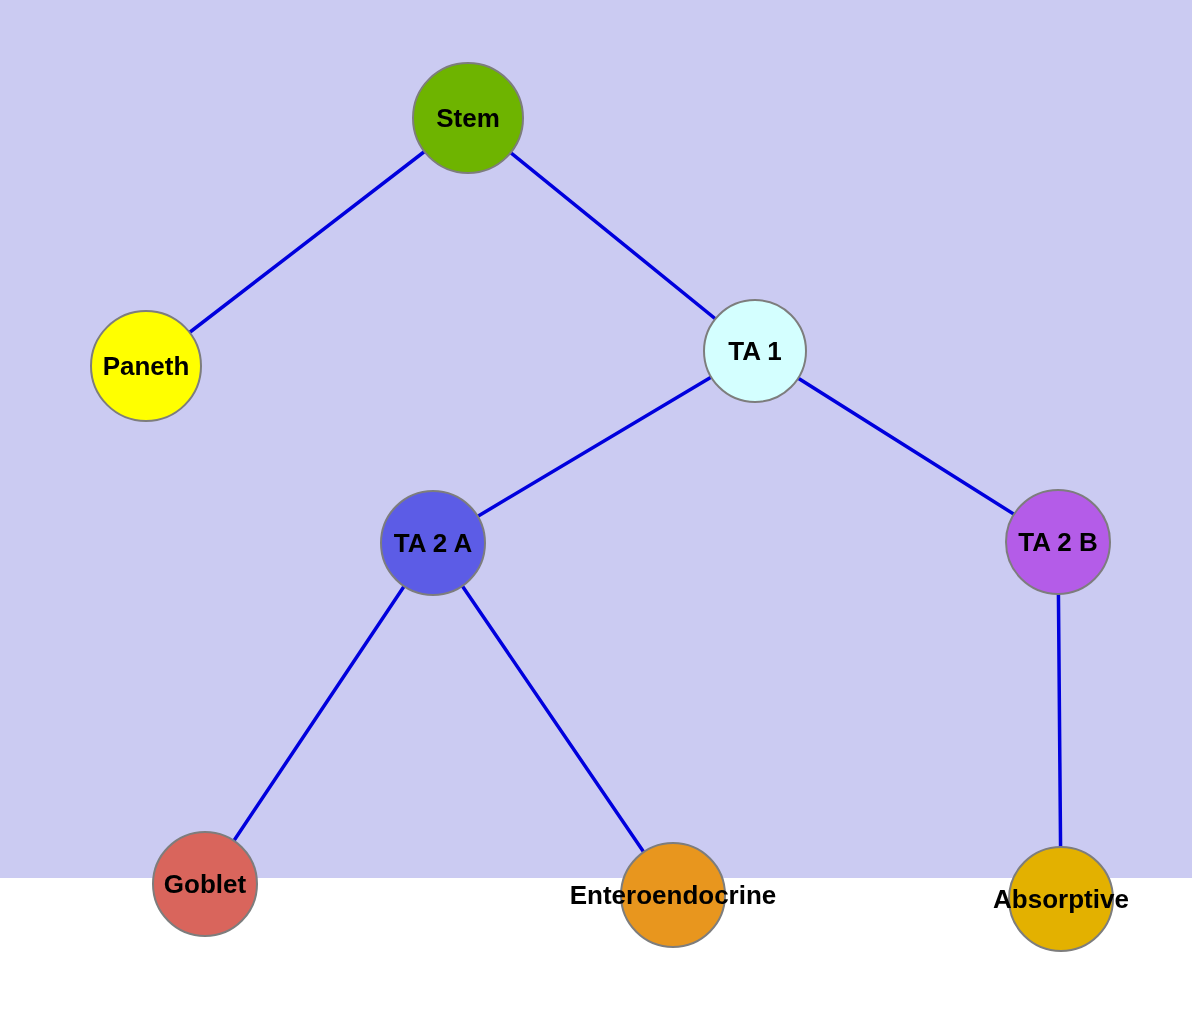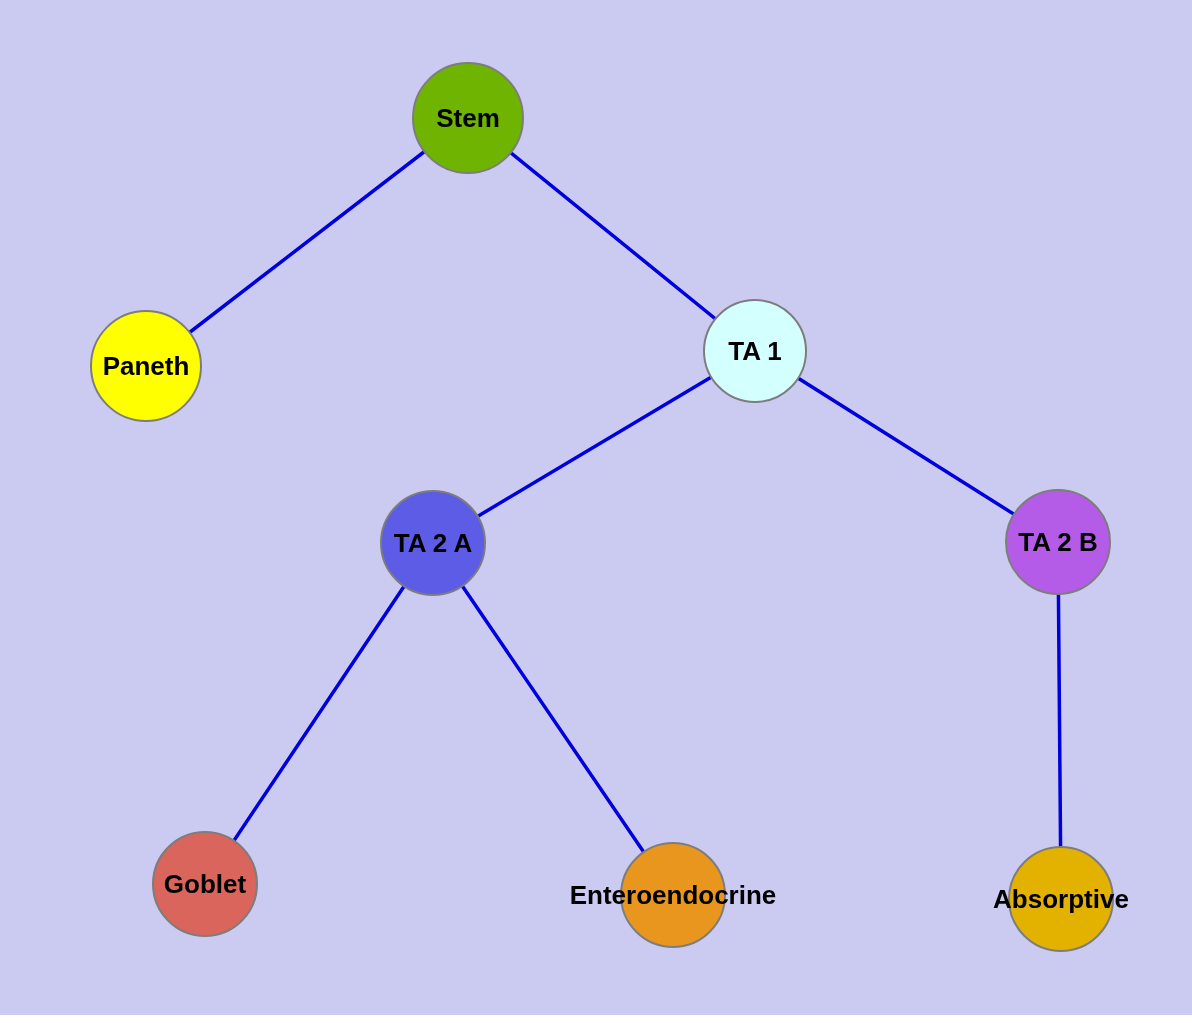--- a/index.html
+++ b/index.html
@@ -6,21 +6,21 @@
     margin: 0;
     padding: 0;
     background: #ffffff;
     width: 1192px;
     height: 1023px;
     overflow: hidden;
   }
   .canvas {
     position: relative;
     width: 1192px;
-    height: 1015px;
+    height: 878px;
     background: #cbcbf2;
   }
   svg {
     display: block;
   }
   .node-label {
     font-family: "Liberation Sans", "DejaVu Sans", sans-serif;
     font-weight: bold;
     font-size: 26px;
     fill: #000000;

